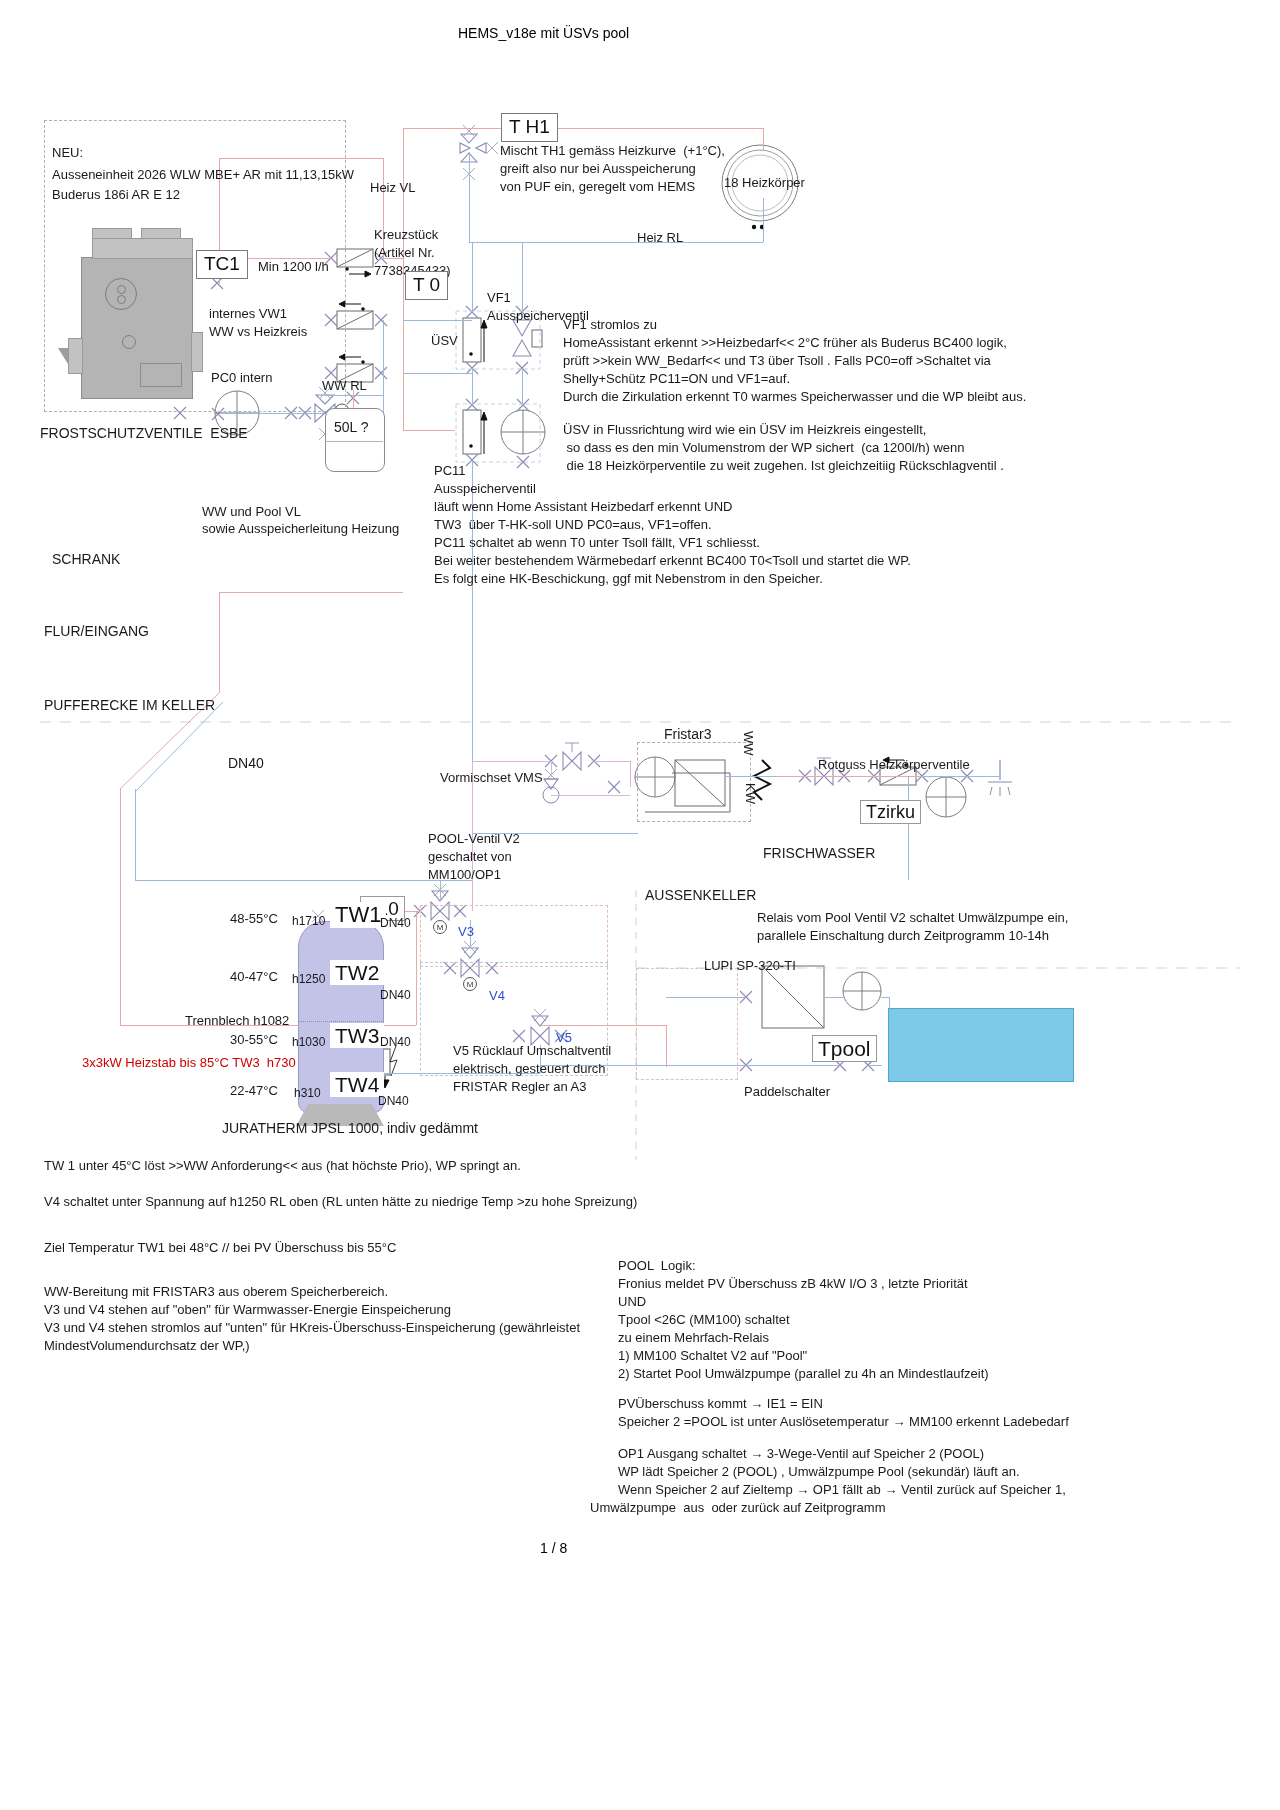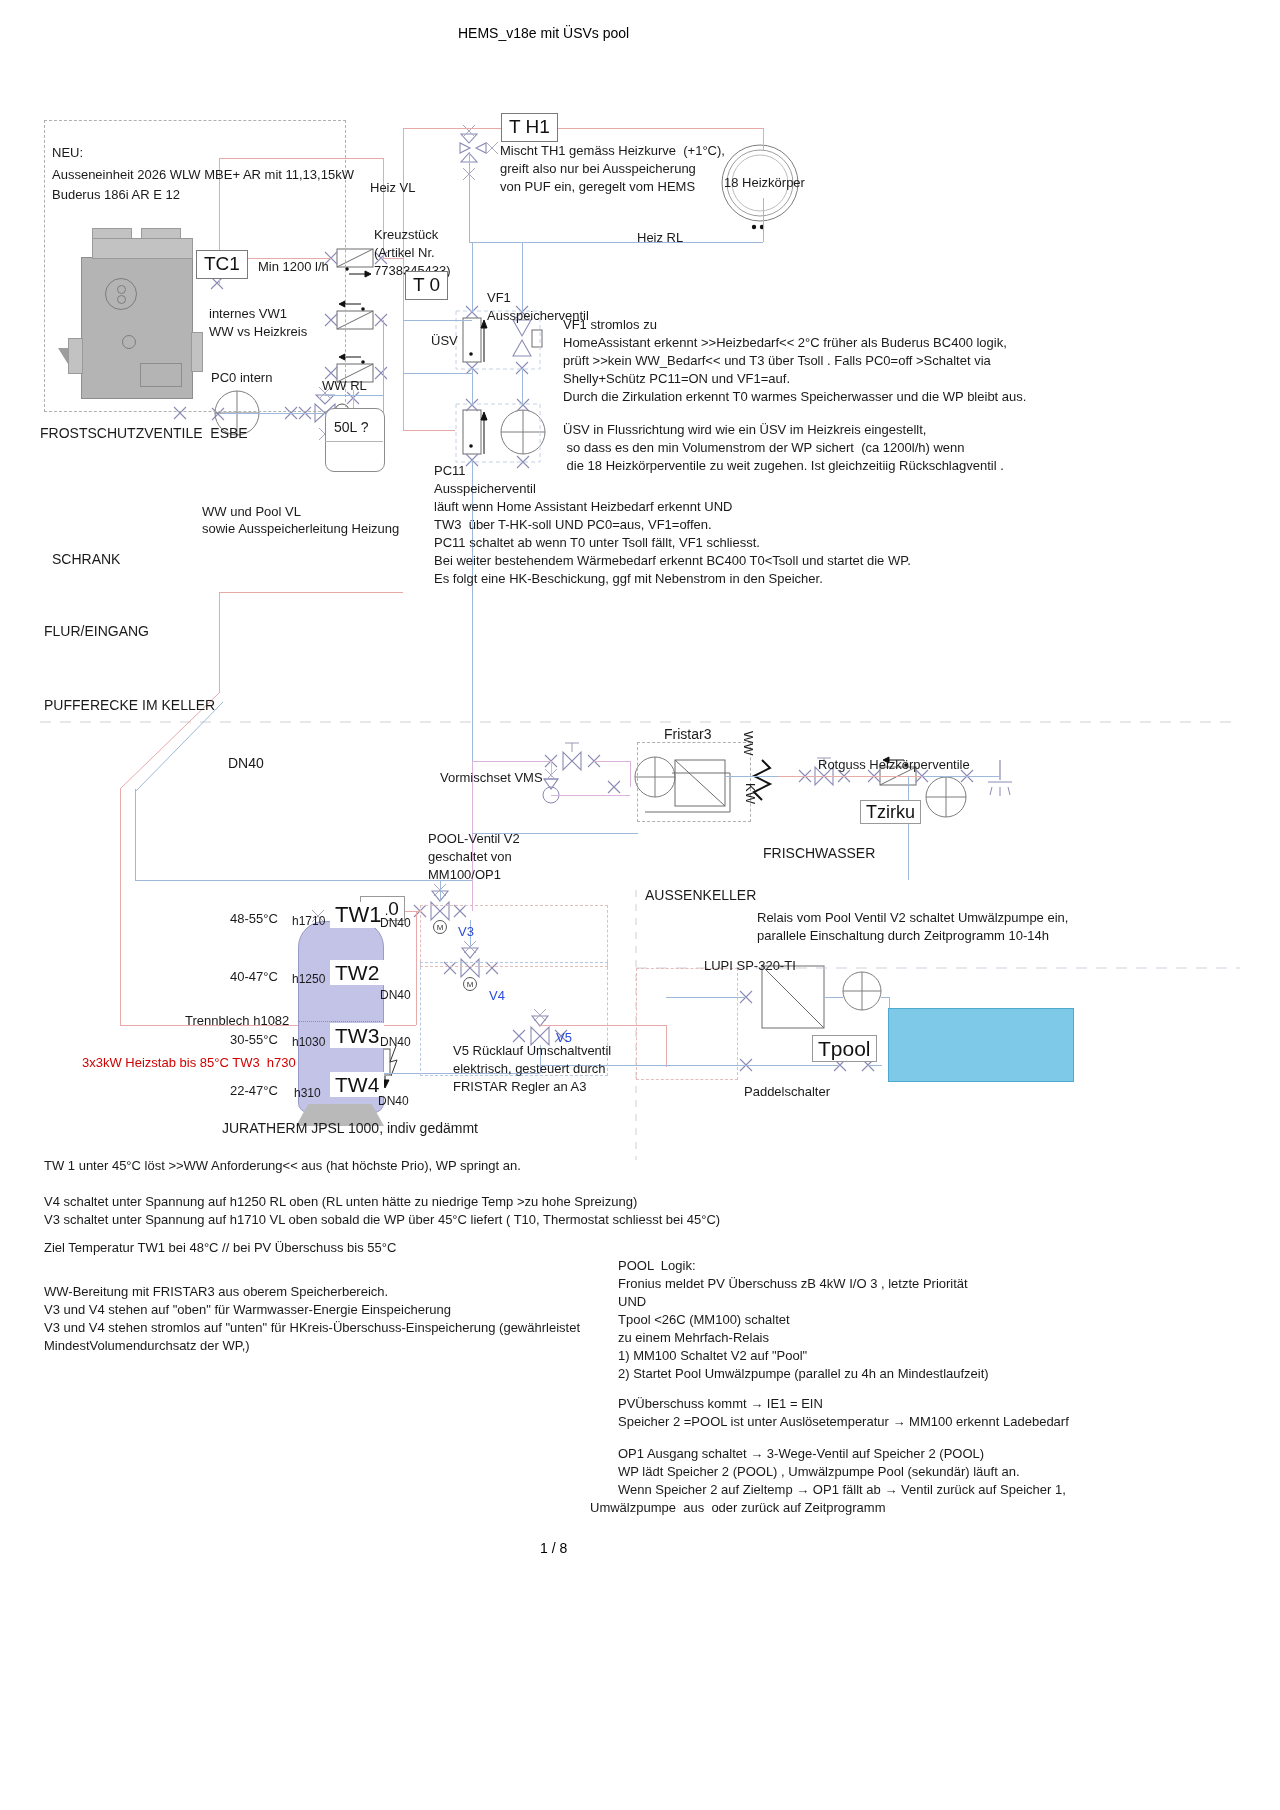--- a/index.html
+++ b/index.html
@@ -571,21 +571,20 @@
   <div class="t s14" style="left:222px;top:1120px;">JURATHERM JPSL 1000, indiv gedämmt</div>
 
   <div class="t" style="left:704px;top:958px;">LUPI SP-320-TI</div>
   <div class="tag plain" style="left:812px;top:1035px;font-size:21px;">Tpool</div>
   <div class="t" style="left:744px;top:1084px;">Paddelschalter</div>
   <div class="t" style="left:757px;top:910px;">Relais vom Pool Ventil V2 schaltet Umwälzpumpe ein,</div>
   <div class="t" style="left:757px;top:928px;">parallele Einschaltung durch Zeitprogramm 10-14h</div>
 
   <div class="t" style="left:44px;top:1158px;">TW 1 unter 45°C löst &gt;&gt;WW Anforderung&lt;&lt; aus (hat höchste Prio), WP springt an.</div>
   <div class="t" style="left:44px;top:1194px;">V4 schaltet unter Spannung auf h1250 RL oben (RL unten hätte zu niedrige Temp &gt;zu hohe Spreizung)</div>
-  <div class="t" style="left:44px;top:1212px;">V3 schaltet unter Spannung auf h1710 VL oben sobald die WP über 45°C liefert ( T10, Thermostat schliesst bei 45°C)</div>
   <div class="t" style="left:44px;top:1240px;">Ziel Temperatur TW1 bei 48°C // bei PV Überschuss bis 55°C</div>
   <div class="t" style="left:44px;top:1284px;">WW-Bereitung mit FRISTAR3 aus oberem Speicherbereich.</div>
   <div class="t" style="left:44px;top:1302px;">V3 und V4 stehen auf "oben" für Warmwasser-Energie Einspeicherung</div>
   <div class="t" style="left:44px;top:1320px;">V3 und V4 stehen stromlos auf "unten" für HKreis-Überschuss-Einspeicherung (gewährleistet</div>
   <div class="t" style="left:44px;top:1338px;">MindestVolumendurchsatz der WP,)</div>
 
   <div class="t" style="left:618px;top:1258px;">POOL  Logik:</div>
   <div class="t" style="left:618px;top:1276px;">Fronius meldet PV Überschuss zB 4kW I/O 3 , letzte Priorität</div>
   <div class="t" style="left:618px;top:1294px;">UND</div>
   <div class="t" style="left:618px;top:1312px;">Tpool &lt;26C (MM100) schaltet</div>

